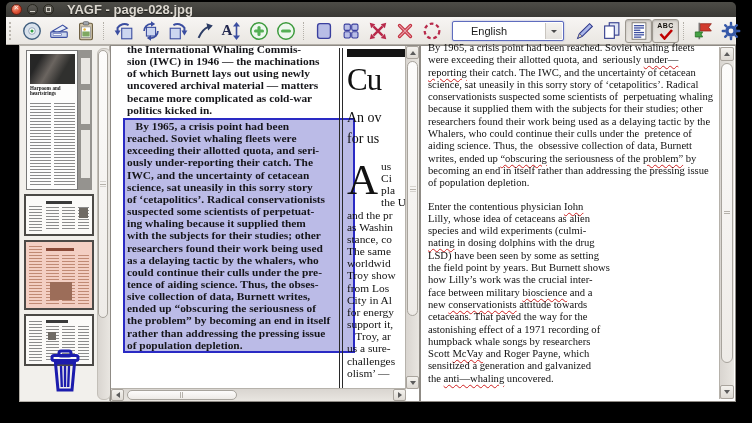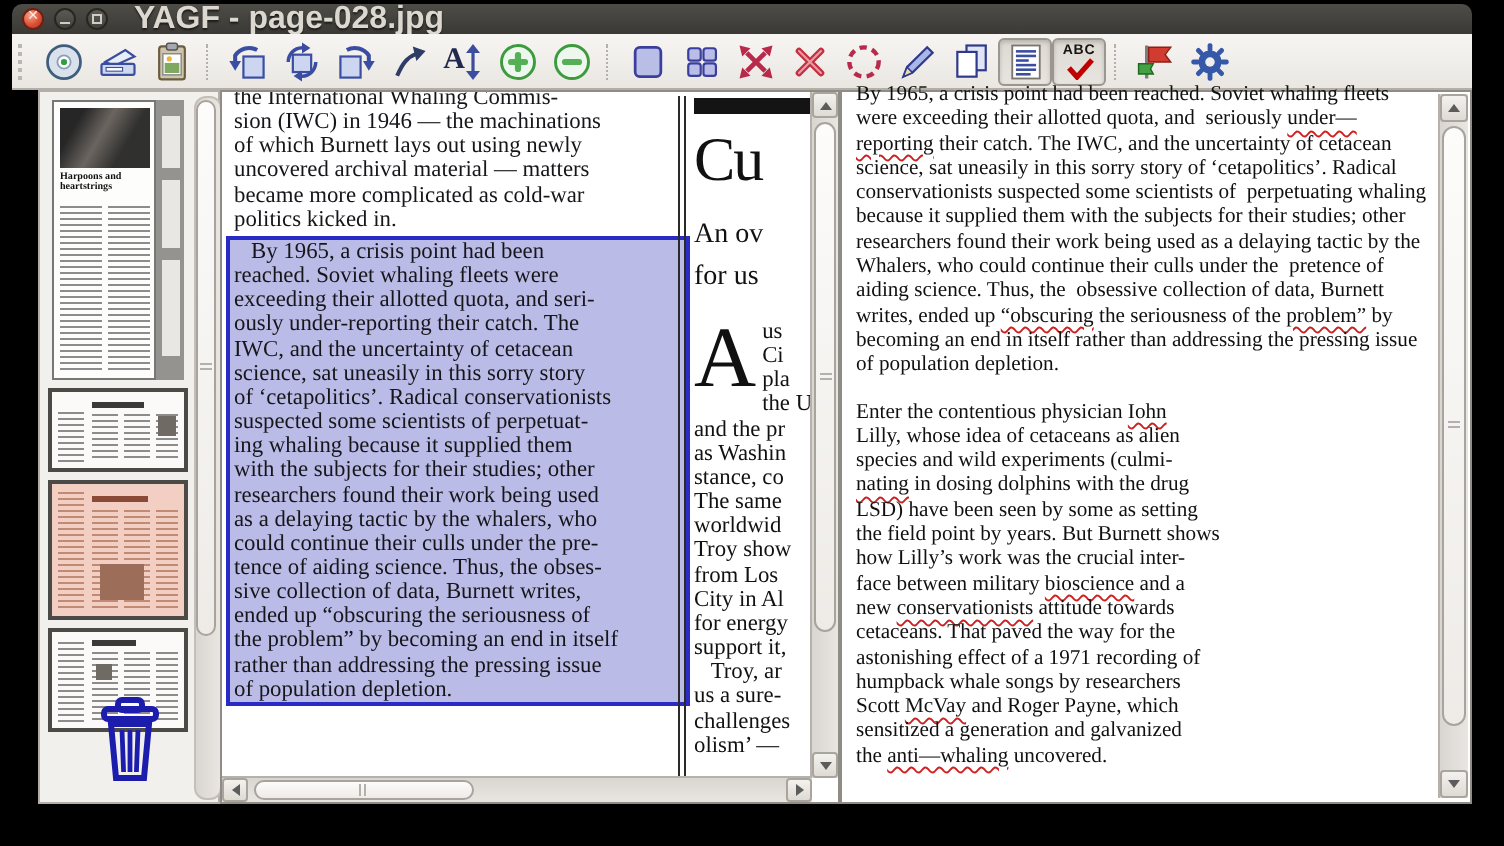--- a/index.html
+++ b/index.html
@@ -10,21 +10,21 @@
   
   .titlebar{position:absolute;left:0;top:0;width:730px;height:15px;
     background:linear-gradient(#4d4c47,#3a3935);border-radius:5px 5px 0 0;
     display:flex;align-items:center;}
   .winbtn{width:11px;height:11px;border-radius:50%;margin-left:5px;position:relative;flex:none;}
   .winbtn.close{background:radial-gradient(circle at 35% 30%,#f4a58c,#dd5135 55%,#a93322);border:1px solid #6f2013;box-sizing:border-box;}
   .winbtn.minimize,.winbtn.maximize{background:linear-gradient(#5c5a54,#44423d);border:1px solid #28271f;box-sizing:border-box;}
   .winbtn.close::after{content:"✕";position:absolute;left:0;right:0;top:-1px;text-align:center;font-size:7px;color:#fbe9e2;}
   .winbtn.minimize::after{content:"";position:absolute;left:2px;right:2px;bottom:2px;height:1px;background:#cfccc4;}
   .winbtn.maximize::after{content:"";position:absolute;left:2px;right:2px;top:2px;bottom:2px;border:1px solid #cfccc4;}
-  .title{color:#dcd8d0;font-weight:bold;font-size:16px;margin-left:13px;text-shadow:0 1px 1px #1d1c19;white-space:nowrap;}
+  .title{color:#dcd8d0;font-weight:bold;font-size:13px;margin-left:13px;text-shadow:0 1px 1px #1d1c19;white-space:nowrap;}
 
   
   .toolbar{position:absolute;left:0;top:15px;width:730px;height:28px;box-sizing:border-box;
     background:linear-gradient(#f7f5f3,#eae7e2);border-bottom:1px solid #b3afa8;
     display:flex;align-items:center;padding:0 1px;}
   .thandle{width:5px;height:18px;border-left:2px dotted #bcb8b1;margin:0 2px;flex:none;}
   .tsep{width:2px;height:18px;border-left:1px dotted #b5b1aa;margin:0 4px;flex:none;}
   .tbtn{width:27px;height:24px;display:flex;align-items:center;justify-content:center;
     border:1px solid transparent;border-radius:3px;flex:none;box-sizing:border-box;}
   .tbtn.pressed{border:1px solid #9b968e;background:linear-gradient(#dcd8d2,#e8e5e0);
@@ -67,23 +67,23 @@
   .mincol{position:absolute;top:10px;width:13px;bottom:3px;}
   .imgblk{position:absolute;background:#6f6a64;}
   .imgblk.pinkimg{background:#9c6d59;}
   .headbar{position:absolute;height:3px;background:#3a3a3a;}
   .headbar.pinkhb{background:#8a4a38;}
   .trash{position:absolute;left:50%;transform:translateX(-50%);bottom:4px;}
 
   
   .scan-panel{left:104px;top:43px;width:310px;height:357px;}
   .scan-content{position:absolute;left:0;top:0;right:13px;bottom:12px;overflow:hidden;background:#fff;}
-  #scan-col1{position:absolute;left:6px;top:-3px;width:224px;
+  #scan-col1{position:absolute;left:16px;top:-3px;width:224px;
      font-family:"Liberation Serif","DejaVu Serif",serif;font-size:11.4px;line-height:12.15px;
-     color:#16161a;white-space:pre-wrap;}
+     color:#16161a;white-space:pre-wrap;font-weight:bold;}
   .scanblock{margin:0;}
   .scanblock.selected{background:rgba(112,112,205,.48);border:2px solid #2a2ac4;
      margin:2px -4px 16px -4px;padding:0 2px;}
   .rule{position:absolute;top:2px;bottom:0;width:1px;background:#2a2a2a;}
   #scan-col2{position:absolute;left:236px;top:0;width:150px;color:#111;}
   .c2tag{margin-top:3px;height:8px;width:84px;background:#141414;}
   .c2head{font-family:"Liberation Serif",serif;font-size:31px;line-height:36px;letter-spacing:-1px;margin-top:5px;}
   .c2stand{font-family:"Liberation Serif",serif;font-size:14px;line-height:21px;margin-top:9px;}
   .c2body{margin-top:11px;font-family:"Liberation Serif",serif;font-size:11.4px;line-height:12.15px;}
   .c2cap{float:left;font-family:"Liberation Serif",serif;font-size:43px;line-height:37px;margin:1px 3px 0 0;}
@@ -245,20 +245,24 @@
         <path d="M6 6 L18 18 M18 6 L6 18" stroke="#c22f3e" stroke-width="3.6" fill="none" stroke-linecap="round"></path>
         <path d="M6 6 L18 18 M18 6 L6 18" stroke="#e89aa6" stroke-width="1.2" fill="none" stroke-linecap="round"></path>
       </svg>
     </div>
     <div class="tbtn">
       <svg width="22" height="22" viewBox="0 0 24 24">
         <circle cx="12" cy="12" r="8" fill="none" stroke="#b8294a" stroke-width="2.4" stroke-dasharray="4 3"></circle>
       </svg>
     </div>
 
+    <div class="combo">
+      <span class="val">English</span>
+      <span class="arrowbox"></span>
+    </div>
 
     <div class="tbtn">
       <svg width="22" height="22" viewBox="0 0 24 24">
         <path d="M4 20 L6 14.8 L17 4 L20 7 L9 17.8 Z" fill="#aab6e8" stroke="#303a8c" stroke-width="1.2"></path>
         <path d="M4 20 L6 14.8 L9 17.8 Z" fill="#ecdcae" stroke="#303a8c" stroke-width="0.8"></path>
       </svg>
     </div>
     <div class="tbtn">
       <svg width="22" height="22" viewBox="0 0 24 24">
         <rect x="9" y="3" width="10.5" height="13.5" fill="#dfe5f5" stroke="#303a8c" stroke-width="1.2"></rect>

